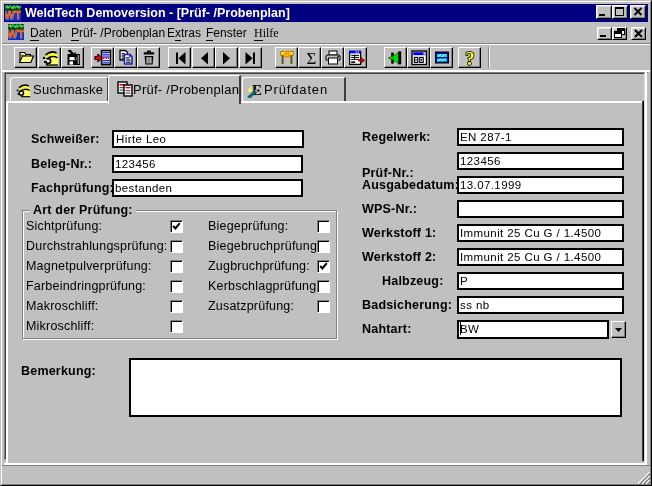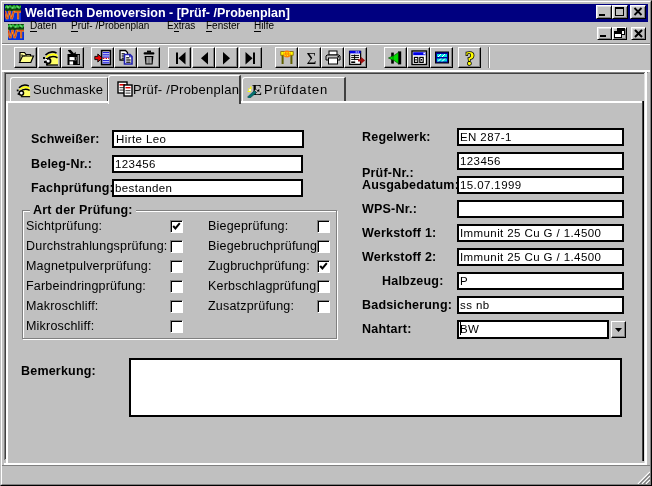--- a/index.html
+++ b/index.html
@@ -13,21 +13,21 @@
   #titletxt{left:4px;top:4px;width:644px;height:18px;}
   #titletxt .txt{position:absolute;left:21px;top:0;height:18px;line-height:18px;
       color:#fff;font-size:12.5px;letter-spacing:0;font-weight:bold;white-space:pre;}
   .capbtn{position:absolute;width:16px;height:14px;box-sizing:border-box;background:#c0c0c0;
       border:1px solid;border-color:#fff #000 #000 #fff;
       box-shadow:inset 1px 1px 0 #dfdfdf, inset -1px -1px 0 #808080;}
   .mdibtn{position:absolute;width:15px;height:13px;box-sizing:border-box;background:#c0c0c0;
       border:1px solid;border-color:#fff #000 #000 #fff;
       box-shadow:inset 1px 1px 0 #dfdfdf, inset -1px -1px 0 #808080;}
   
-  .mi{position:absolute;top:19px;height:13px;line-height:13px;font-size:10px;letter-spacing:0;white-space:pre;}
+  .mi{position:absolute;top:27px;height:13px;line-height:13px;font-size:12px;letter-spacing:0;white-space:pre;}
   
   .tb{position:absolute;top:47px;width:23px;height:21px;box-sizing:border-box;background:#c0c0c0;
       border:1px solid;border-color:#fff #000 #000 #fff;
       box-shadow:inset -1px -1px 0 #808080;}
   .tb svg{position:absolute;left:2px;top:1px;}
   
   .tab{position:absolute;background:#c0c0c0;}
   .tab span{white-space:pre;}
   
   .lbl{position:absolute;font-weight:bold;white-space:pre;text-align:right;}
@@ -75,21 +75,21 @@
 <div class="capbtn" style="left:630px;top:5px;">
   <svg width="14" height="12" viewBox="0 0 14 12" style="position:absolute;left:0;top:0;">
         <path d="M3.5 2 L10.5 9 M10.5 2 L3.5 9" stroke="#000" stroke-width="1.8"></path>
       </svg>
 </div>
 
 <div class="mi" style="left:30px;"><u>D</u>aten</div>
 <div class="mi" style="left:71px;"><u>P</u>rüf- /Probenplan</div>
 <div class="mi" style="left:167px;">E<u>x</u>tras</div>
 <div class="mi" style="left:206px;"><u>F</u>enster</div>
-<div class="mi" style="left:254px;"><u>H</u>ilfe</div>
+<div class="mi" style="left:254px;font-family:Liberation Serif, serif;"><u>H</u>ilfe</div>
 
 <div class="mdibtn" style="left:597px;top:27px;">
       <div class="abs" style="left:2px;top:7px;width:6px;height:2px;background:#000;"></div>
     </div>
 <div class="mdibtn" style="left:612px;top:27px;">
   <svg width="13" height="11" viewBox="0 0 13 11" shape-rendering="crispEdges">
         <rect x="4.5" y="0.5" width="7" height="6" fill="#fff" stroke="#000"></rect>
         <rect x="5" y="1" width="6" height="2" fill="#000"></rect>
         <rect x="1.5" y="3.5" width="7" height="6" fill="#fff" stroke="#000"></rect>
         <rect x="2" y="4" width="6" height="2" fill="#000"></rect>
@@ -351,21 +351,21 @@
       </svg>
     </div>
 <div class="cb" style="left:317px;top:280px;"></div>
 <div class="cb" style="left:317px;top:300px;"></div>
 
 <div class="lbl" style="left:362px;top:128px;height:18px;line-height:18px;">Regelwerk:</div>
 <div class="box" style="left:457px;top:128px;width:162px;height:14px;line-height:14px;padding-left:1px;">EN 287-1</div>
 <div class="lbl" style="left:362px;top:164px;height:18px;line-height:18px;">Prüf-Nr.:</div>
 <div class="box" style="left:457px;top:152px;width:162px;height:14px;line-height:14px;padding-left:1px;">123456</div>
 <div class="lbl" style="left:362px;top:176px;height:18px;line-height:18px;">Ausgabedatum:</div>
-<div class="box" style="left:457px;top:176px;width:162px;height:14px;line-height:14px;padding-left:1px;">15.07.1999</div>
+<div class="box" style="left:457px;top:176px;width:162px;height:14px;line-height:14px;padding-left:1px;">13.07.1999</div>
 <div class="lbl" style="left:362px;top:200px;height:18px;line-height:18px;">WPS-Nr.:</div>
 <div class="box" style="left:457px;top:200px;width:162px;height:14px;line-height:14px;padding-left:1px;"></div>
 <div class="lbl" style="left:362px;top:224px;height:18px;line-height:18px;">Werkstoff 1:</div>
 <div class="box" style="left:457px;top:224px;width:162px;height:14px;line-height:14px;padding-left:1px;">Immunit 25 Cu G / 1.4500</div>
 <div class="lbl" style="left:362px;top:248px;height:18px;line-height:18px;">Werkstoff 2:</div>
 <div class="box" style="left:457px;top:248px;width:162px;height:14px;line-height:14px;padding-left:1px;">Immunit 25 Cu G / 1.4500</div>
 <div class="lbl" style="left:362px;top:272px;height:18px;line-height:18px;padding-left:20px;">Halbzeug:</div>
 <div class="box" style="left:457px;top:272px;width:162px;height:14px;line-height:14px;padding-left:1px;">P</div>
 <div class="lbl" style="left:362px;top:296px;height:18px;line-height:18px;">Badsicherung:</div>
 <div class="box" style="left:457px;top:296px;width:162px;height:14px;line-height:14px;padding-left:1px;">ss nb</div>

